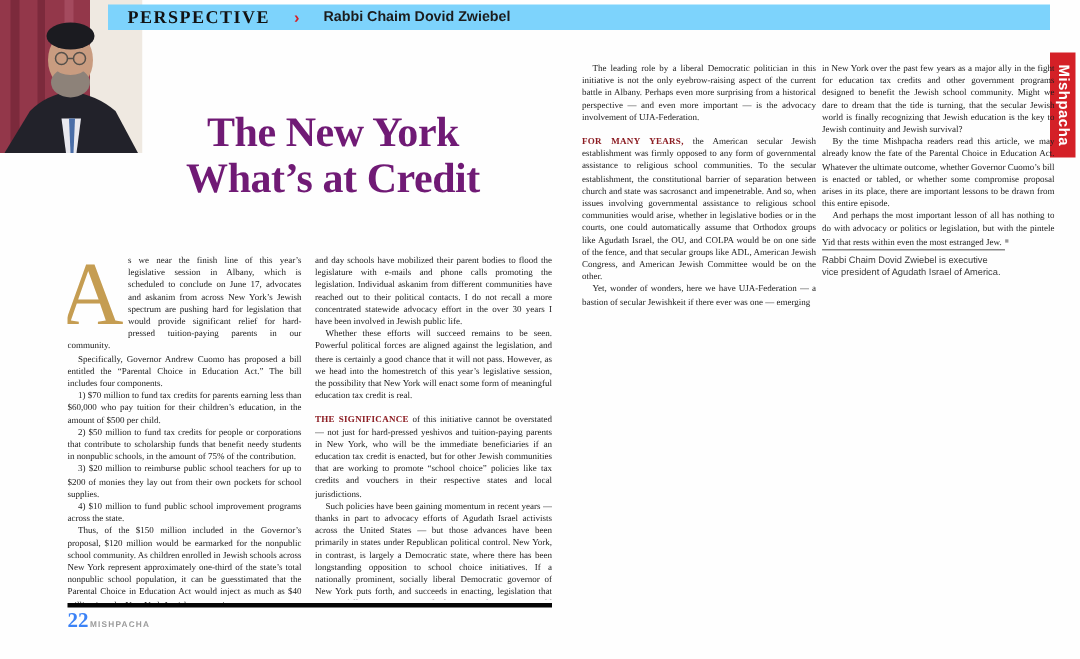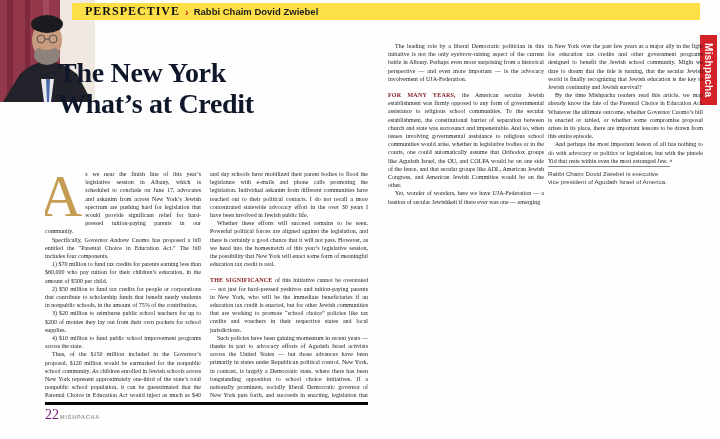--- a/index.html
+++ b/index.html
@@ -8,21 +8,21 @@
     font-family:"Liberation Serif", serif;overflow:hidden;
   }
   .page{position:absolute;inset:0;background:#fefefe;}
 
   
   .photo{position:absolute;left:0;top:0;width:95px;height:102px;}
 
   
   .header-bar{
     position:absolute;left:72px;top:3px;width:628px;height:17px;
-    background:#fde047;display:flex;align-items:center;gap:5px;
+    background:#7dd3fc;display:flex;align-items:center;gap:16px;
     padding-left:13px;box-sizing:border-box;z-index:5;text-align:right;
   }
   .section-label{
     font-family:"Liberation Serif",serif;font-weight:bold;font-size:12px;
     letter-spacing:1px;color:#121212;
   }
   .sep{color:#d42027;font-weight:bold;font-size:11px;font-family:"Liberation Sans",sans-serif;}
   .author-name{font-family:"Liberation Sans",sans-serif;font-weight:bold;font-size:9.5px;color:#1c1c1c;}
 
   
@@ -30,23 +30,23 @@
     position:absolute;left:700px;top:35px;width:17px;height:70px;background:#d42027;
     display:flex;align-items:center;justify-content:center;
   }
   .banner span{
     writing-mode:vertical-rl;font-family:"Liberation Sans",sans-serif;
     font-weight:bold;font-size:10px;color:#ffffff;letter-spacing:0.3px;
   }
 
   
   .headline{
-    position:absolute;left:58px;top:57px;width:328px;margin:0;
-    text-align:left;font-family:"Liberation Serif",serif;font-weight:700;
-    font-size:28px;line-height:31px;color:#0f172a;letter-spacing:-0.3px;
+    position:absolute;left:58px;top:73px;width:328px;margin:0;
+    text-align:center;font-family:"Liberation Serif",serif;font-weight:700;
+    font-size:28px;line-height:31px;color:#701a75;letter-spacing:-0.3px;
   }
   .headline span{display:block;}
 
   
   .col{
     position:absolute;font-size:6px;line-height:8.2px;text-align:justify;
     color:#222222;overflow:hidden;
   }
   .col p{margin:0;text-indent:7px;}
   .col p.first,.col p.noindent{text-indent:0;}
@@ -67,21 +67,21 @@
   .bio{
     position:absolute;left:548px;top:166px;width:122px;background:#fefefe;
     border-top:1px solid #8a8a8a;padding-top:3px;
     font-family:"Liberation Sans",sans-serif;font-size:6.2px;line-height:7.6px;
     color:#3a3a3a;text-align:left;
   }
 
   
   .footer-rule{position:absolute;left:45px;top:402px;width:323px;height:3px;background:#050505;}
   .footer{position:absolute;left:45px;top:407px;display:flex;align-items:baseline;}
-  .pagenum{font-family:"Liberation Serif",serif;font-weight:normal;font-size:14px;color:#701a75;}
+  .pagenum{font-family:"Liberation Serif",serif;font-weight:bold;font-size:14px;color:#3b82f6;}
   .foot-mag{
     font-family:"Liberation Sans",sans-serif;font-weight:bold;font-size:5.5px;
     color:#9a9a9a;letter-spacing:0.8px;margin-left:1px;
   }
 </style>
 </head>
 <body>
 
 <div class="page">
 

